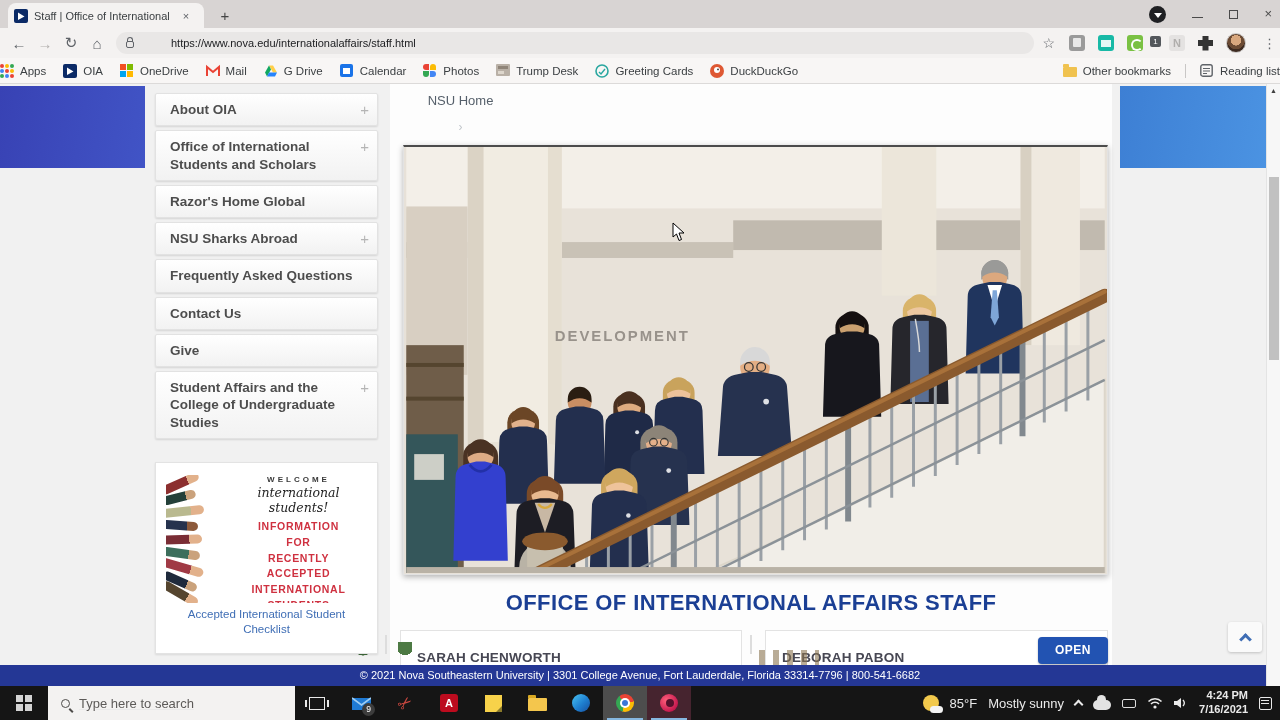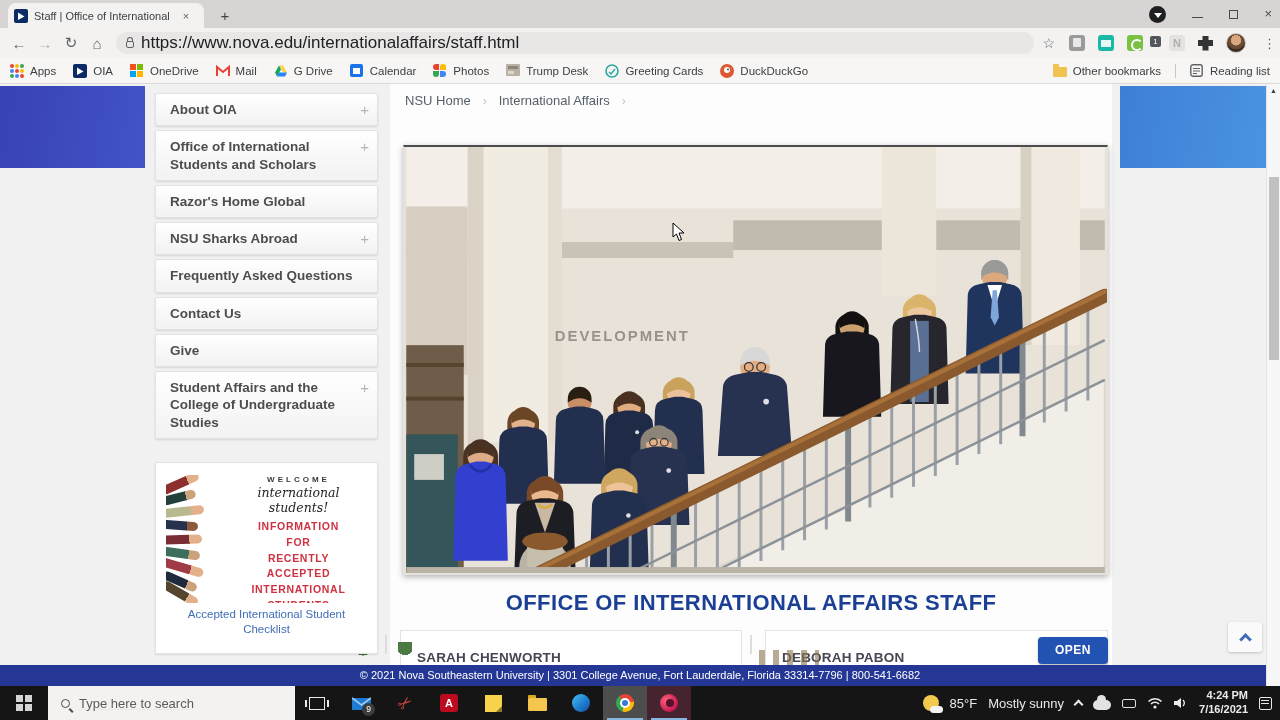--- a/index.html
+++ b/index.html
@@ -20,51 +20,51 @@
   .win-max { width:9px; height:9px; border:1.3px solid #4a4a4a; }
   .win-close { font-size:13px; color:#4a4a4a; line-height:12px; }
 
   .toolbar { position:absolute; left:0; top:28px; width:1280px; height:30px; background:#f4f2f1; display:flex; align-items:center; }
   .nav-ic { width:26px; text-align:center; font-size:15px; color:#5f6368; flex:0 0 auto; }
   .nav-ic.disabled { color:#b3b0ae; }
   .toolbar .spacer8{ width:6px; }
   .urlbar { width:925px; height:22px; background:#e9e7e6; border-radius:11px; display:flex; align-items:center; padding:0 10px; gap:7px; margin-left:6px; }
   .lock-icon { width:8px; height:7px; border:1.4px solid #5f6368; border-radius:2px; position:relative; margin-top:3px; }
   .lock-icon::before { content:""; position:absolute; left:0.5px; top:-5px; width:4px; height:4px; border:1.4px solid #5f6368; border-bottom:none; border-radius:4px 4px 0 0; }
-  .url-text { font-size:17px; color:#202124; white-space:nowrap; overflow:hidden; }
+  .url-text { font-size:11px; color:#202124; white-space:nowrap; overflow:hidden;margin-left:30px; }
   .star-ic { font-size:14px; color:#5f6368; margin-left:8px; }
   .ext-row { display:flex; align-items:center; gap:13px; margin-left:14px; }
   .ext-sq { width:16px; height:16px; border-radius:3px; position:relative; }
   .ext-grayphone { background:#9a9a9a; } .ext-grayphone::after{content:"";position:absolute;left:4px;top:3px;width:8px;height:9px;background:#e8e8e8;border-radius:1px;}
   .ext-teal { background:#18b9a6; } .ext-teal::after{content:"";position:absolute;left:3px;top:5px;width:10px;height:7px;background:#fff;clip-path:polygon(0 0,100% 0,100% 100%,0 100%,0 0);opacity:.9;}
   .ext-green { background:#7ac143; } .ext-green::after{content:"";position:absolute;left:4px;top:4px;width:8px;height:8px;border:2px solid #fff;border-radius:50%;border-right-color:transparent;}
   .ext-shield { width:16px; height:17px; background:#4a6da7; clip-path:polygon(0 0,100% 0,100% 60%,50% 100%,0 60%); position:relative; }
   .ext-badge { position:absolute; right:-5px; bottom:-4px; min-width:11px; height:11px; background:#53575b; color:#fff; font-size:8px; line-height:11px; text-align:center; border-radius:2px; padding:0 1px; }
   .ext-n { background:#e4e2e1; color:#b0aeac; font-size:11px; font-weight:700; text-align:center; line-height:16px; }
   .puzzle-ic { width:15px; height:15px; background:#333; clip-path:polygon(0 30%,30% 30%,30% 0,70% 0,70% 30%,100% 30%,100% 70%,70% 70%,70% 100%,30% 100%,30% 70%,0 70%); }
   .avatar { width:20px; height:20px; border-radius:50%; background:radial-gradient(circle at 50% 35%, #d8a77e 0 35%, #6b4a33 36% 60%, #3d2a20 61%); border:1px solid #c9c7c6;}
   .kebab { font-size:13px; color:#5f6368; margin:0 4px; }
 
-  .bookmarksbar { position:absolute; left:0; top:58px; width:1280px; height:26px; background:#f8f6f5; border-bottom:1px solid #dcdad9; display:flex; align-items:center; padding:0 10px; gap:17px; font-size:11.5px; color:#3c4043; }
+  .bookmarksbar { position:absolute; left:0; top:58px; width:1280px; height:26px; background:#f8f6f5; border-bottom:1px solid #dcdad9; display:flex; align-items:center; padding:0 0; gap:17px; font-size:11.5px; color:#3c4043; }
   .bm { display:flex; align-items:center; gap:6px; white-space:nowrap; }
   .bm-ic { width:14px; height:14px; flex:0 0 auto; position:relative; }
   .grid9 { display:grid; grid-template-columns:repeat(3,4px); grid-template-rows:repeat(3,4px); gap:1px; width:14px; height:14px; }
   .grid9 span { border-radius:50%; }
   .ms4 { display:grid; grid-template-columns:6px 6px; grid-template-rows:6px 6px; gap:1px; }
   .bm-right { margin-left:auto; display:flex; align-items:center; gap:8px; }
   .bm-divider { width:1px; height:14px; background:#c9c7c6; margin:0 6px; }
   .folder-ic { width:14px; height:10px; background:#f0c24f; border-radius:1px; position:relative; margin-top:2px;}
   .folder-ic::before { content:""; position:absolute; left:0; top:-3px; width:6px; height:3px; background:#f0c24f; border-radius:1px 1px 0 0; }
 
   
   .viewport { position:absolute; left:0; top:84px; width:1280px; height:602px; background:#f1f1f1; overflow:hidden; }
   .hero-left { position:absolute; left:0; top:2px; width:145px; height:82px; background:linear-gradient(100deg,#3842b4,#4154c6); }
   .hero-right { position:absolute; left:1120px; top:2px; width:146px; height:82px; background:linear-gradient(100deg,#3d7fd4,#4b93e2); }
   .main-panel { position:absolute; left:390px; top:0; width:722px; height:602px; background:#fdfdfd; }
-  .breadcrumb { position:absolute; left:405px; top:9px; font-size:13px; color:#56606b; display:flex; gap:12px; align-items:center;}
+  .breadcrumb { position:absolute; left:405px; top:9px; font-size:13px; color:#56606b; display:flex; gap:12px; align-items:center;flex-direction:column;}
   .crumb-sep { color:#c2c6cb; font-size:12px; }
 
   .photo-frame { position:absolute; left:403px; top:61px; width:705px; height:430px; border:1px solid #e2e2e2; border-top:2px solid #4c4c4c; box-shadow:0 2px 6px rgba(0,0,0,.3); background:#e7e1d8; }
   .photo-frame svg { display:block; }
 
   .page-heading { position:absolute; left:390px; top:506px; width:722px; text-align:center; font-size:22px; font-weight:800; letter-spacing:.4px; color:#1b3f94; }
 
   .staff-card { position:absolute; top:546px; height:56px; background:#fff; border:1px solid #e3e3e3; }
   .card1 { left:400px; width:342px; } .card2 { left:765px; width:343px; }
   .staff-name { position:absolute; left:16px; top:19px; font-size:13.5px; font-weight:700; color:#474753; letter-spacing:.2px; }

